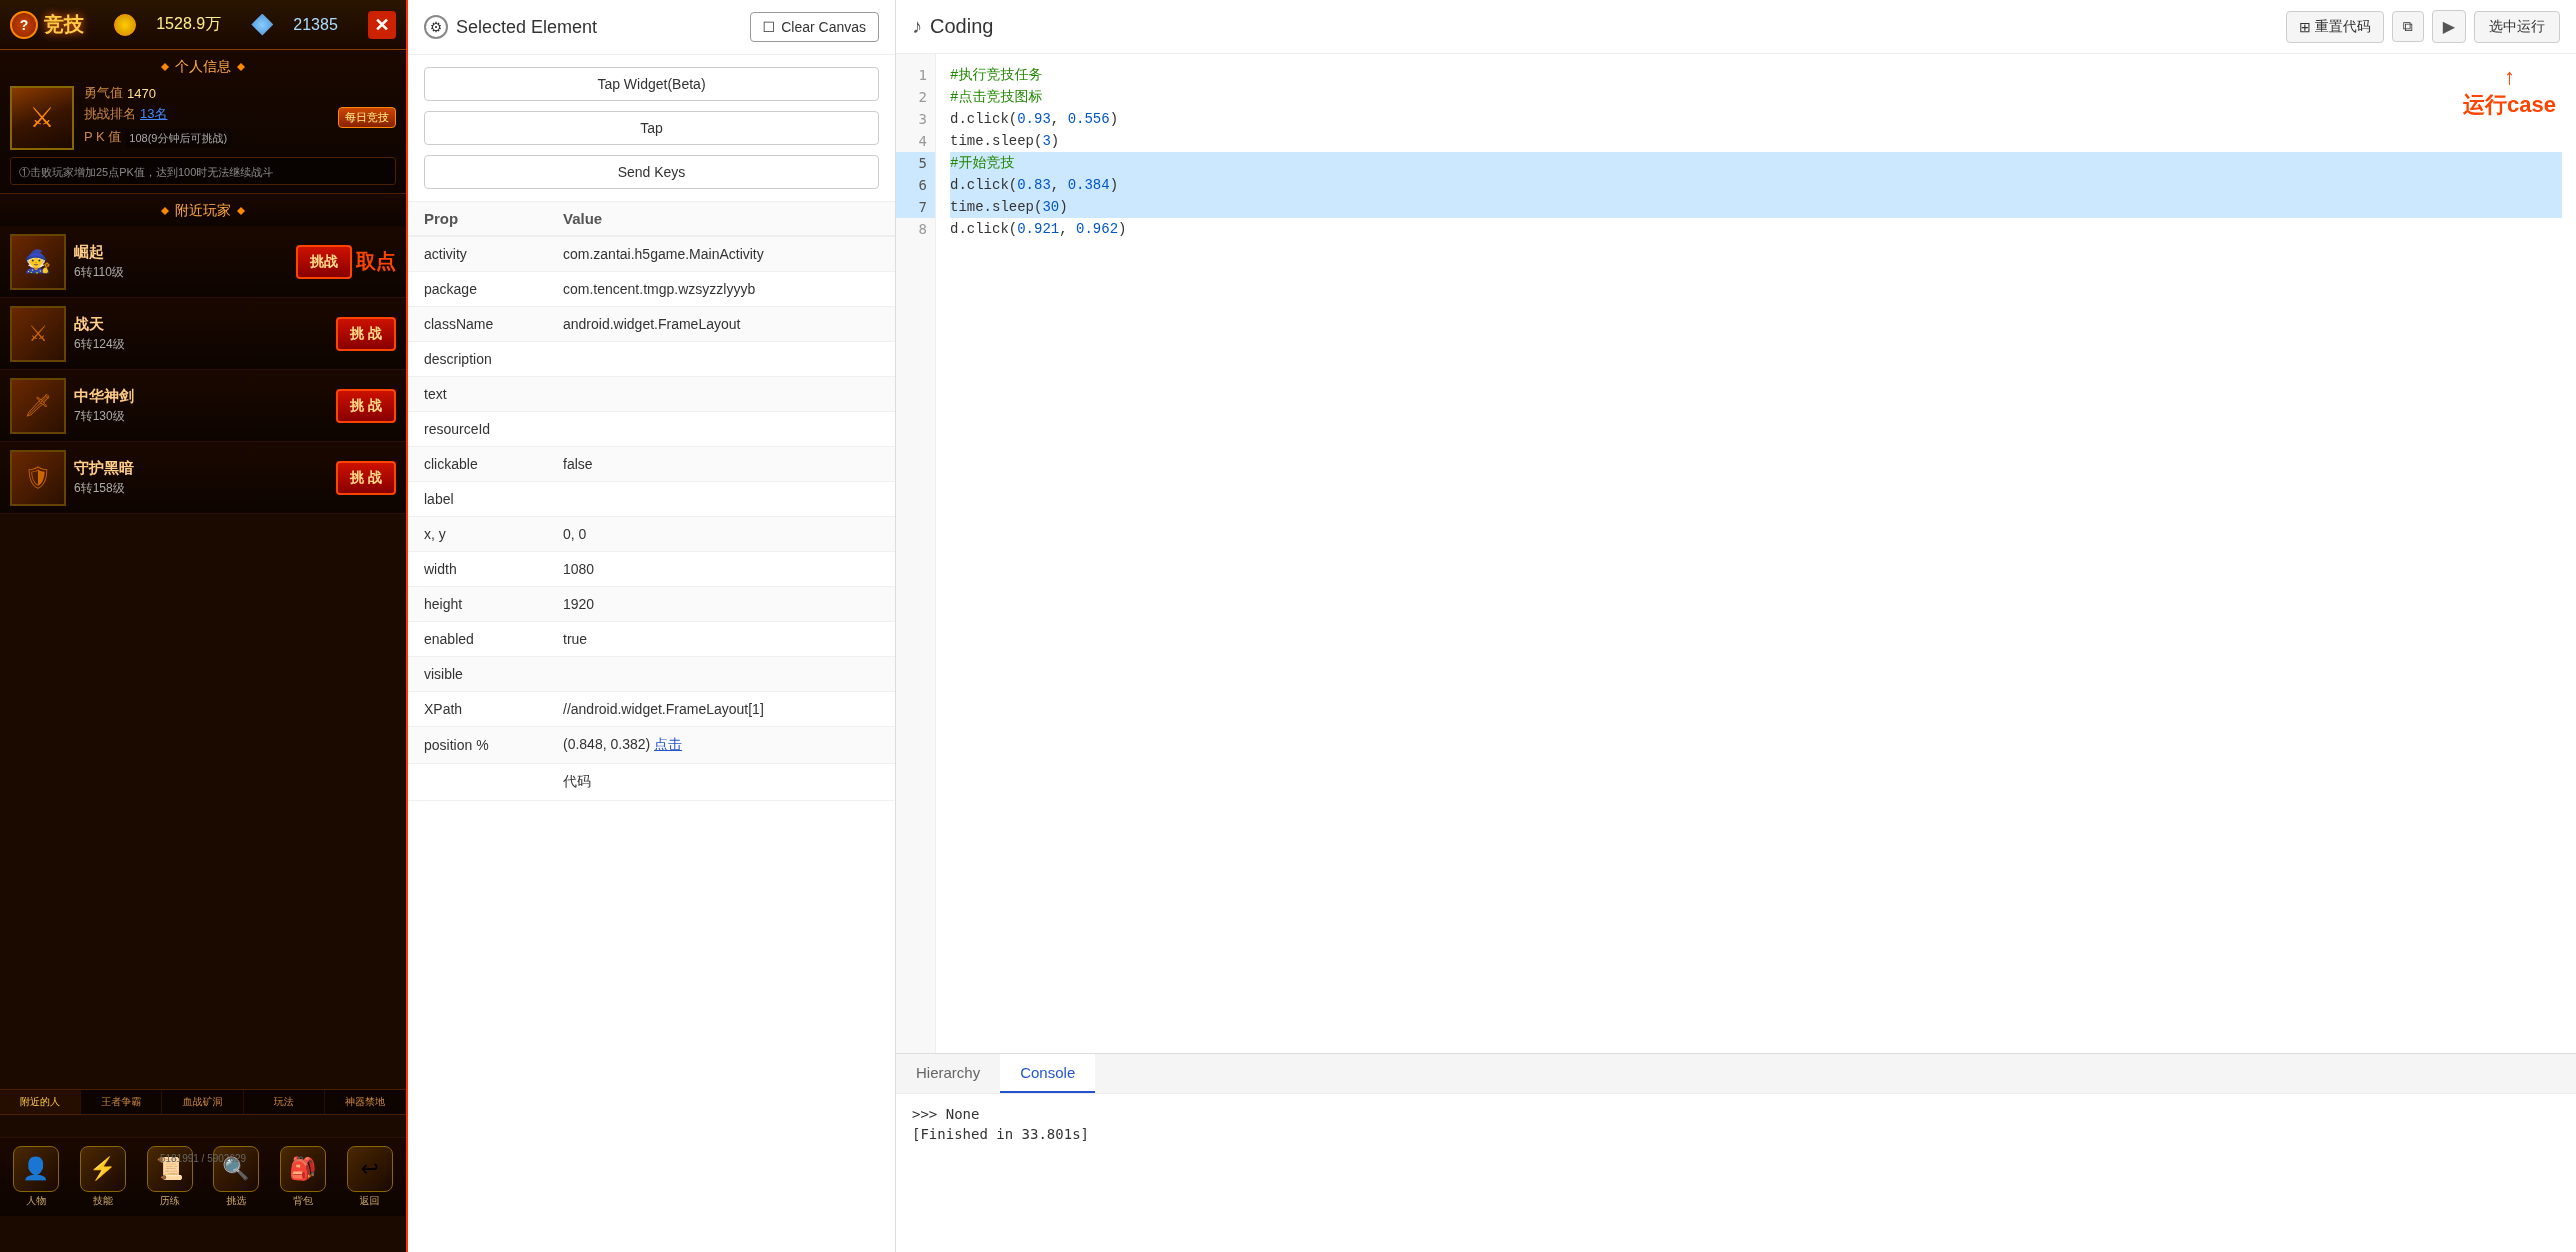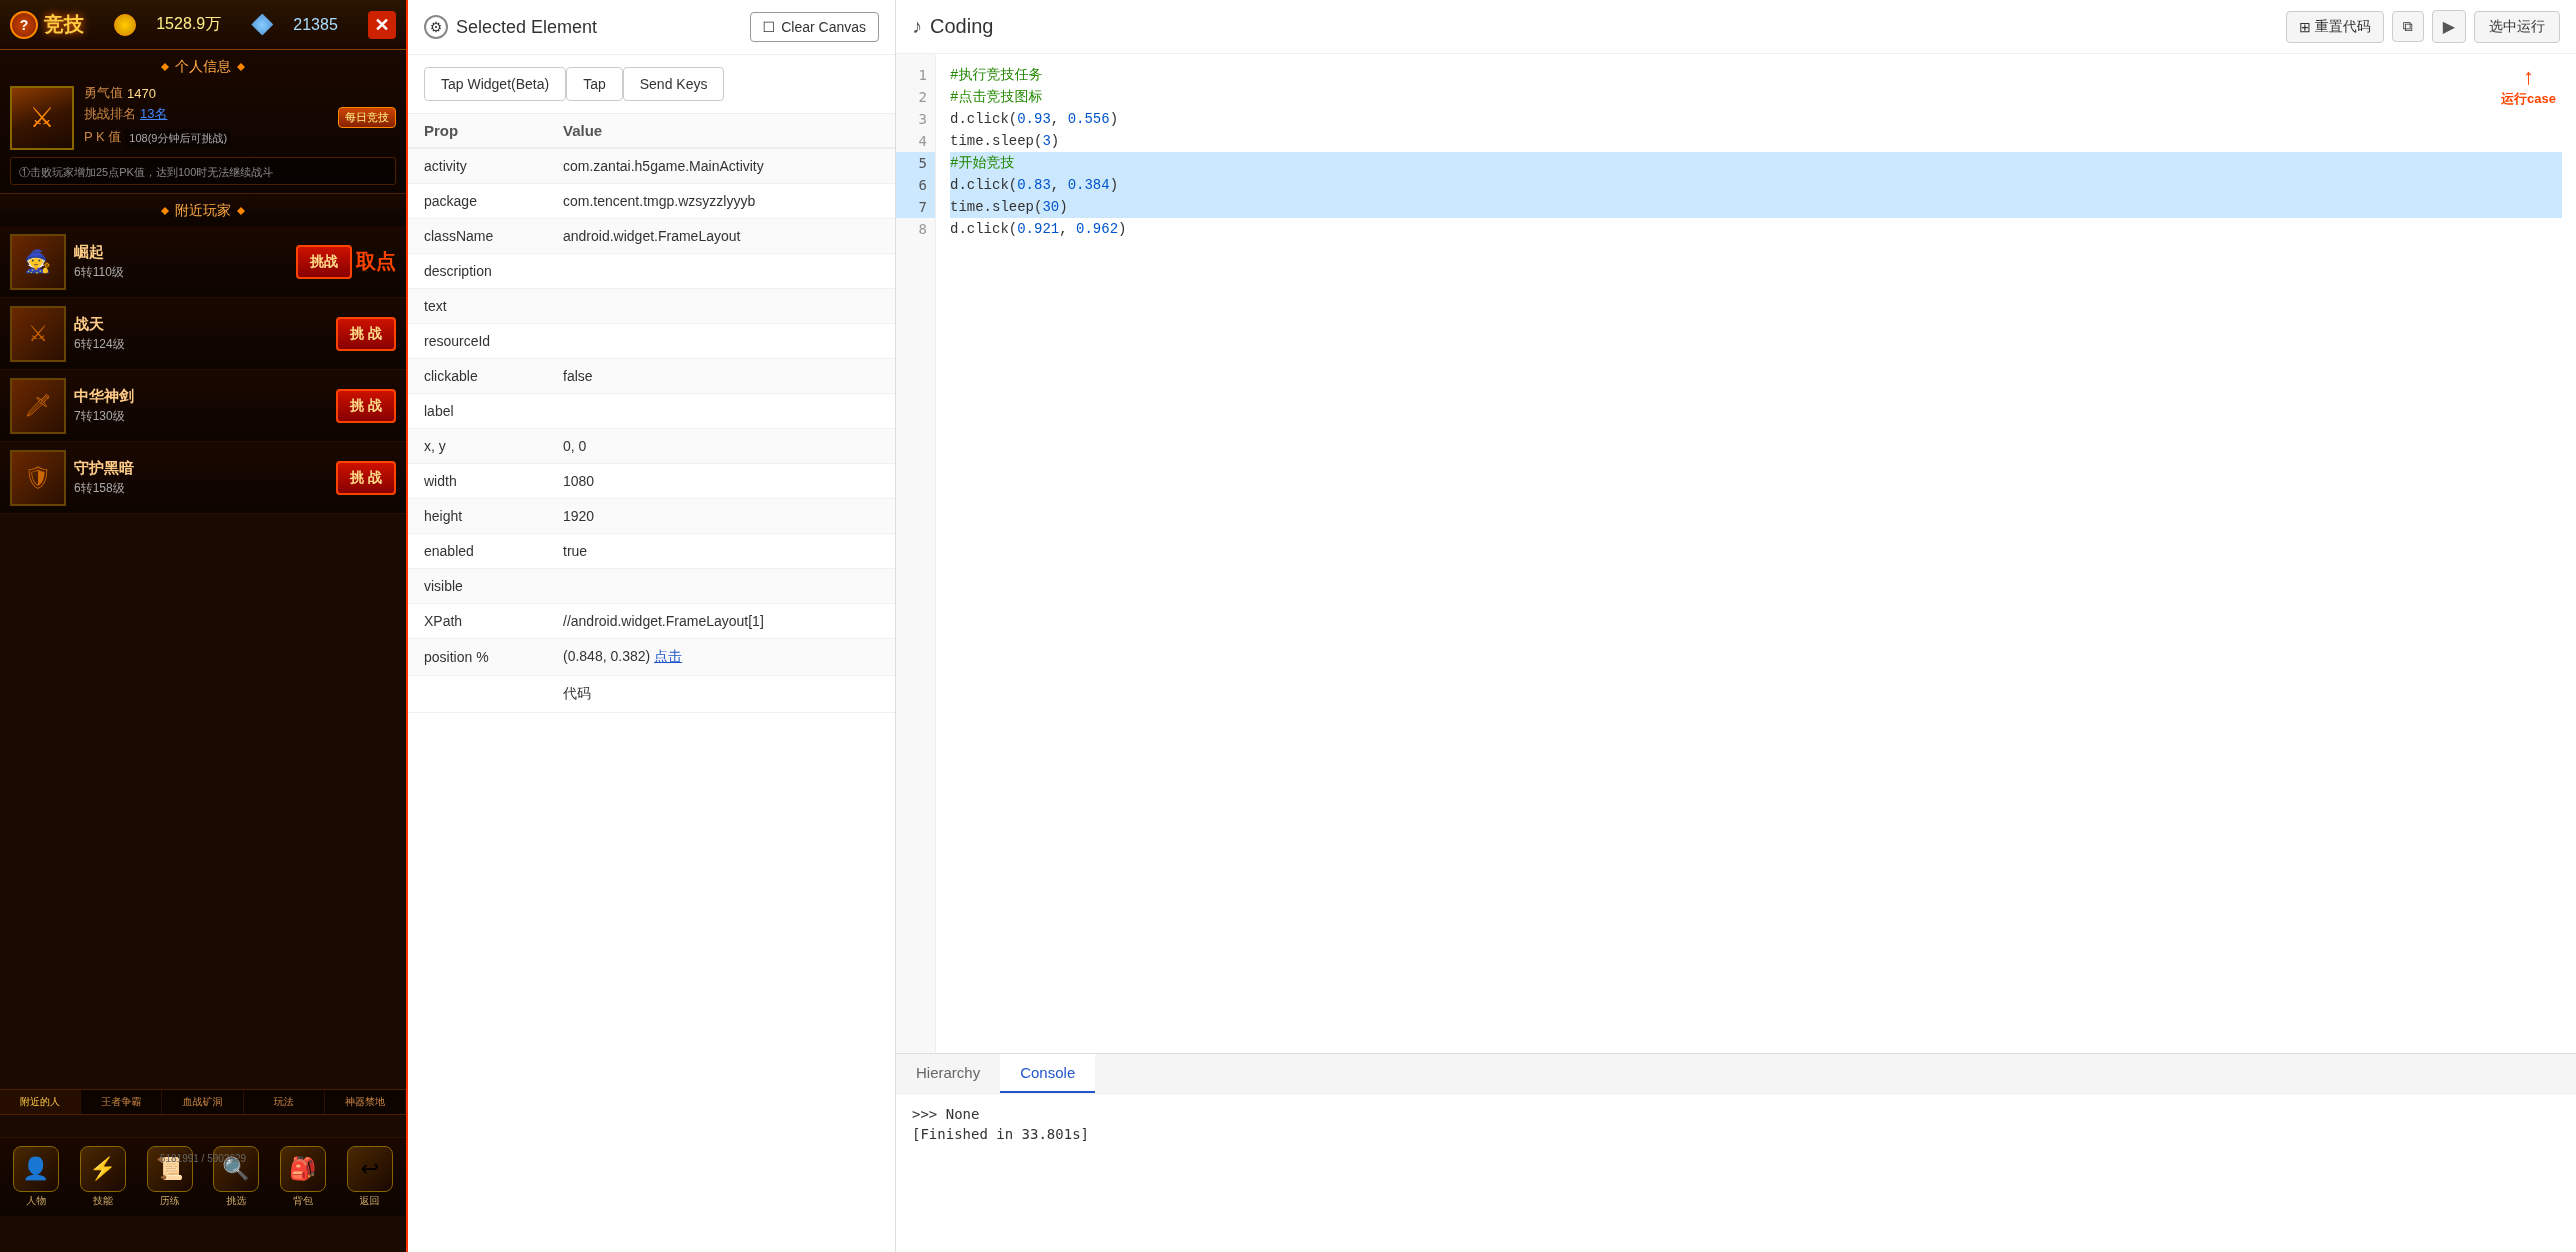--- a/index.html
+++ b/index.html
@@ -359,22 +359,24 @@
       border-radius: 4px;
       padding: 6px 12px;
       background: #fff;
       color: #333;
       font-size: 14px;
       cursor: pointer;
     }
 
     .inspector-actions {
       display: flex;
+      gap: 10px;
       padding: 12px 16px;
       border-bottom: 1px solid #eee;
+      flex-direction: column;
     }
 
     .action-btn {
       border: 1px solid #ccc;
       border-radius: 4px;
       padding: 8px 16px;
       background: #fff;
       color: #333;
       font-size: 14px;
       cursor: pointer;
@@ -507,21 +509,21 @@
       border-radius: 4px;
       padding: 6px 10px;
       background: #f5f5f5;
       color: #555;
       font-size: 16px;
       cursor: pointer;
     }
 
     .run-case-label {
       color: #ff4400;
-      font-size: 13px;
+      font-size: 22px;
       font-weight: bold;
     }
 
     .code-editor {
       flex: 1;
       background: #fff;
       display: flex;
       overflow: hidden;
       position: relative;
     }

